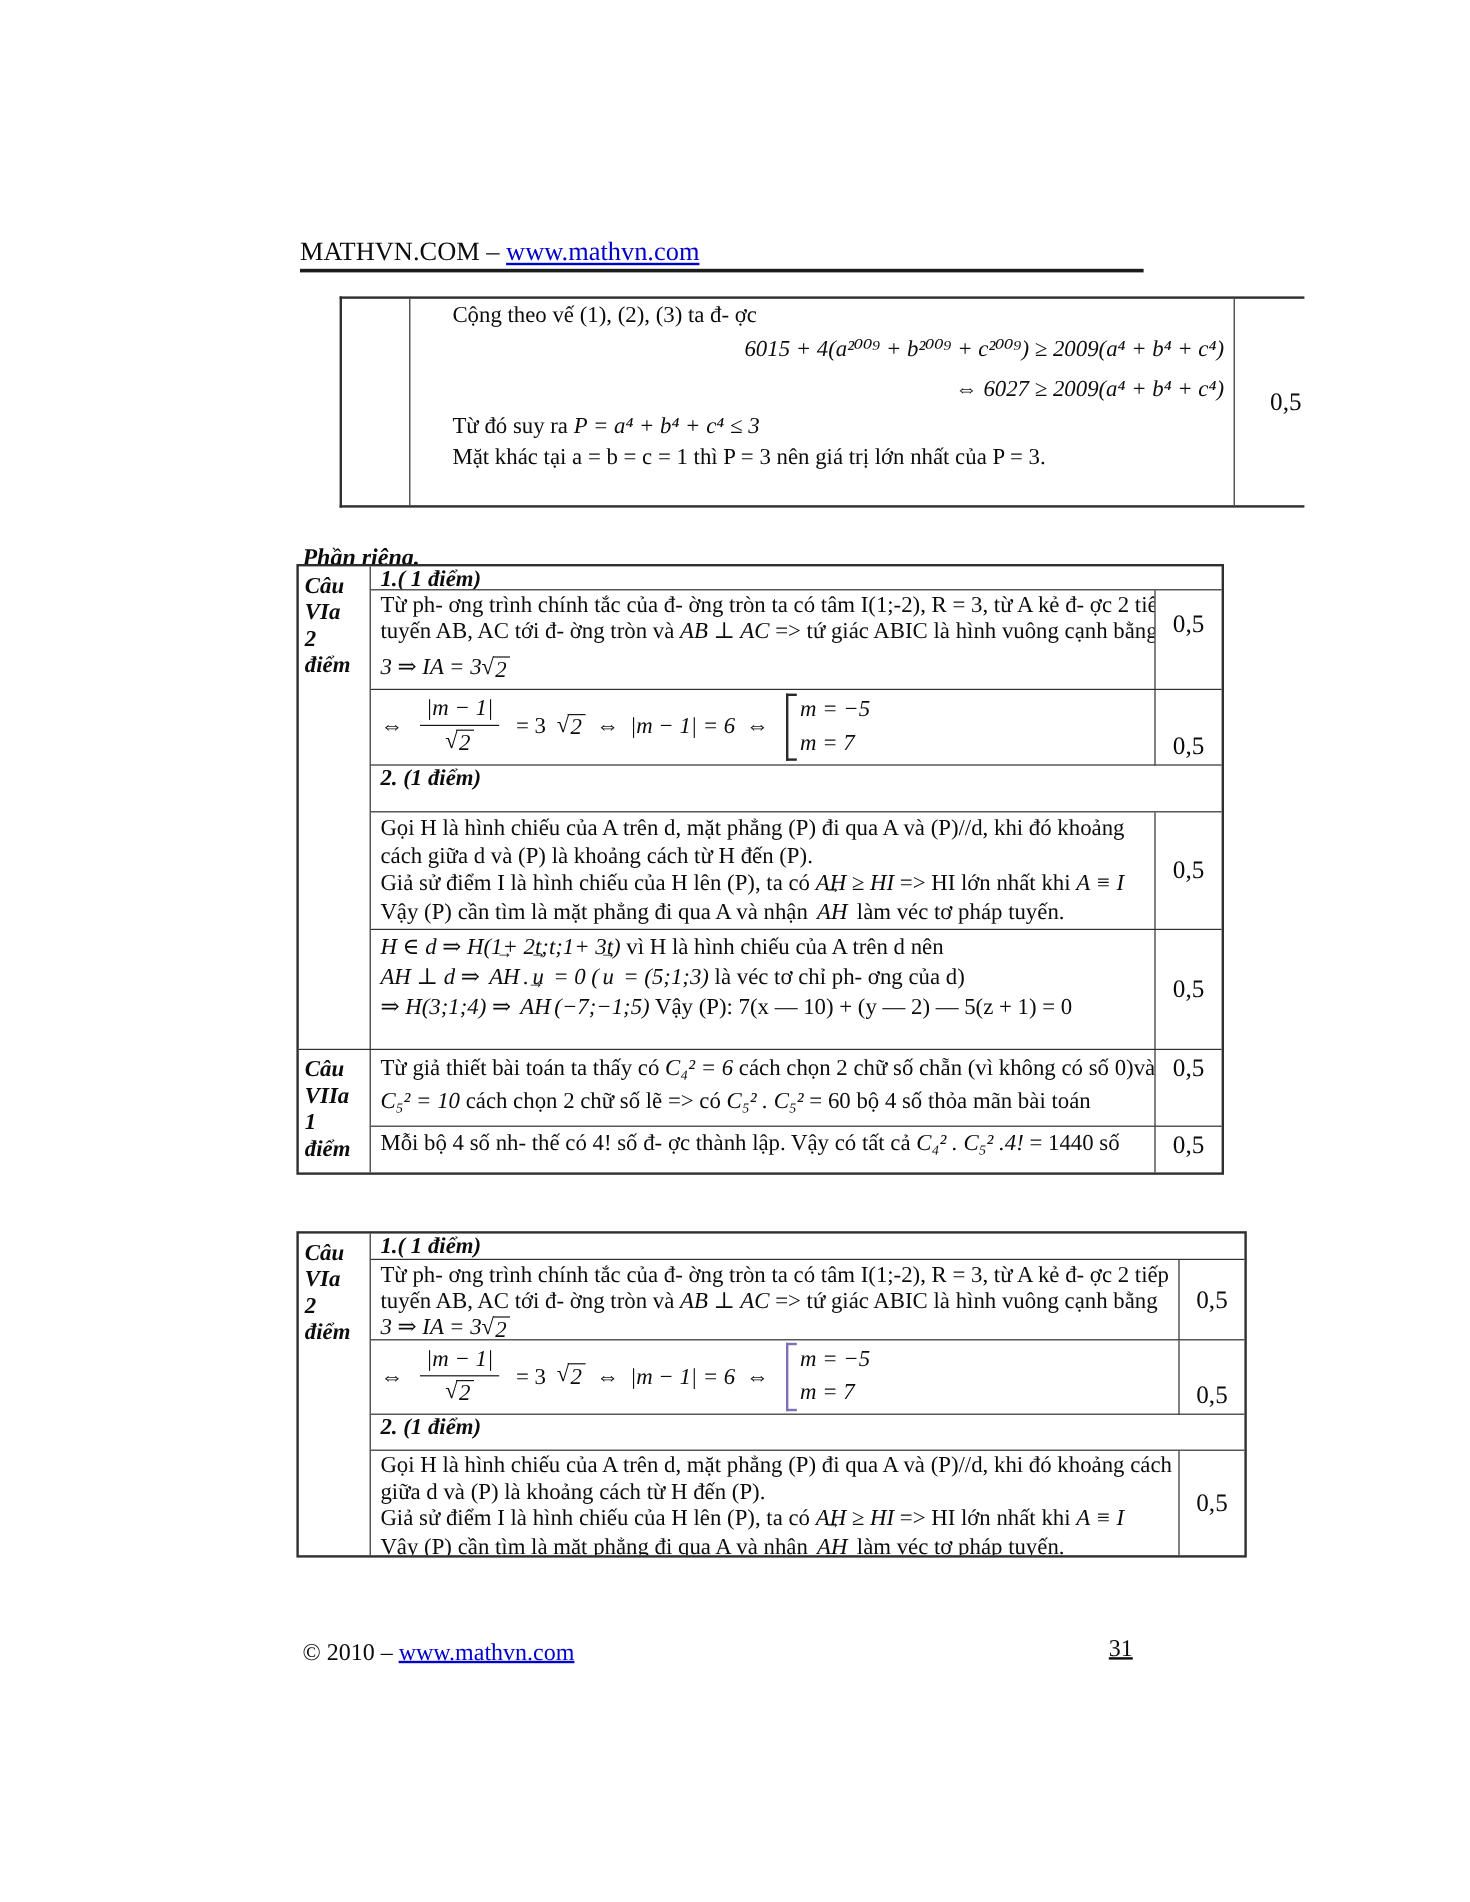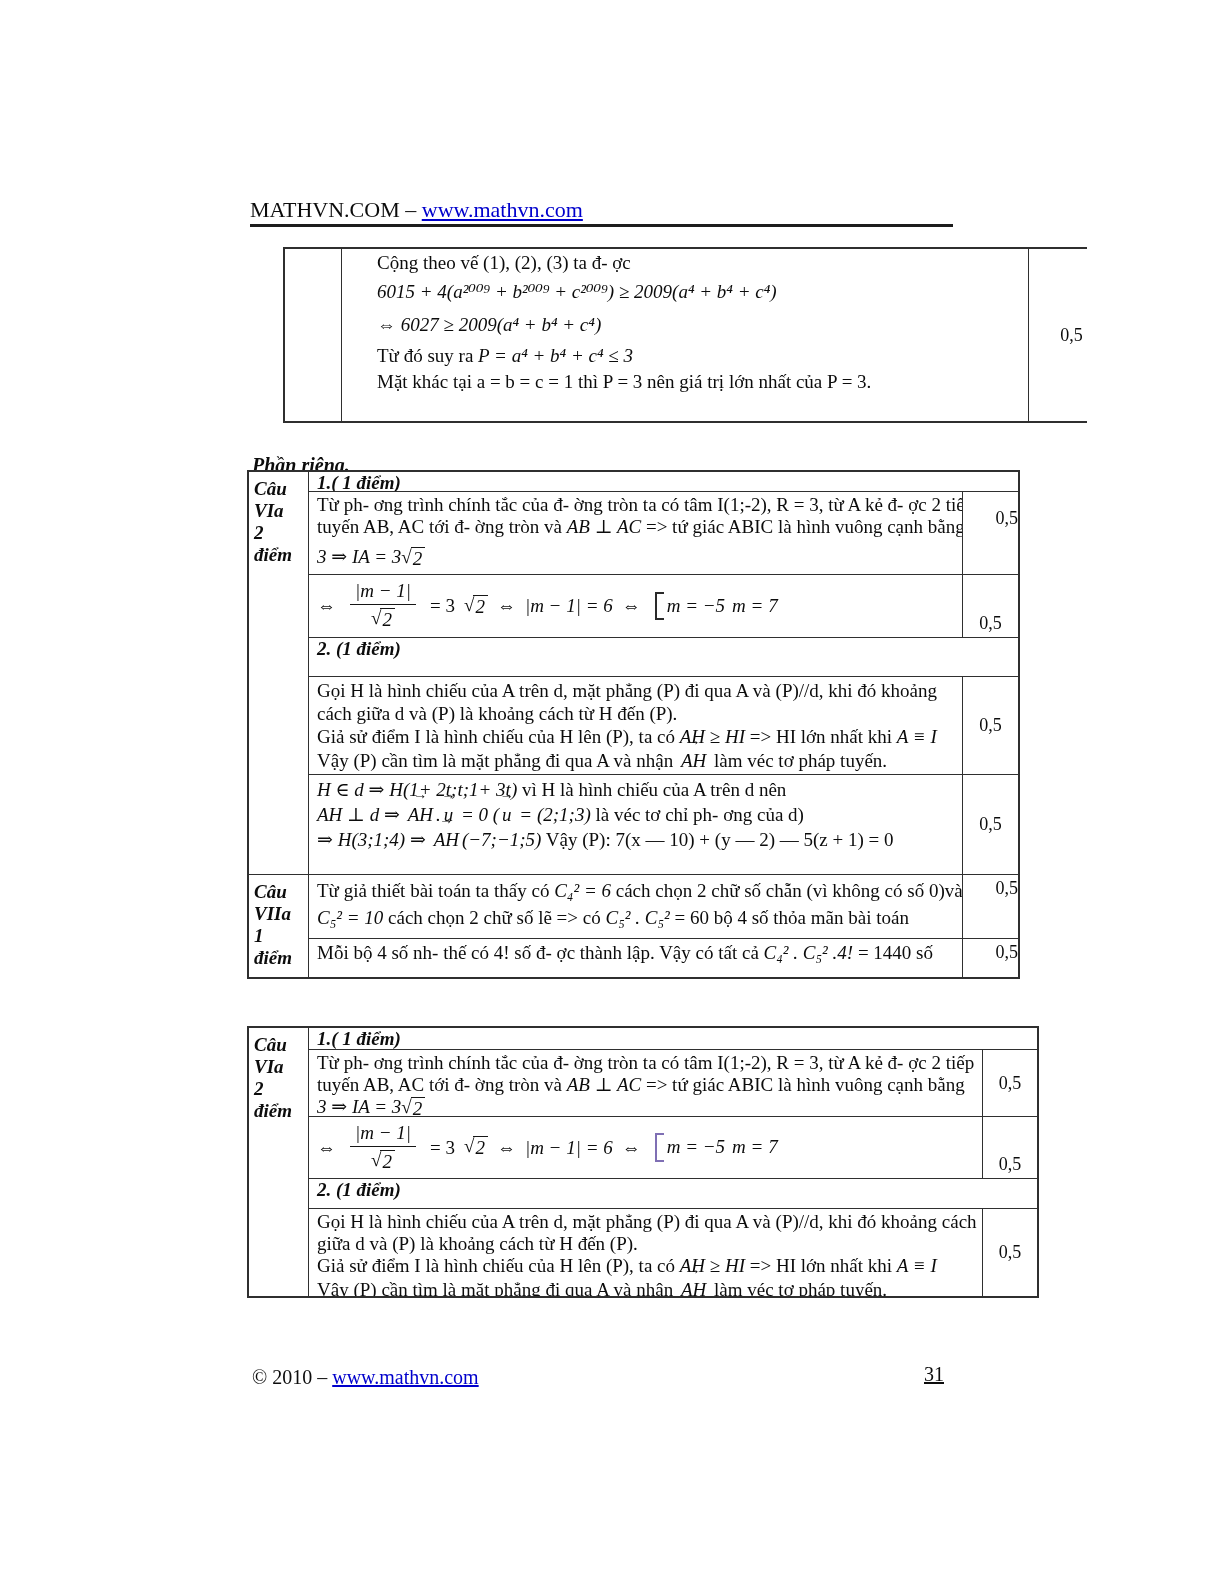--- a/index.html
+++ b/index.html
@@ -22,42 +22,42 @@
   .bb{border-bottom:1.6px solid #2f2f2f;}
   .t-top{left:283px;top:247px;grid-template-columns:57px 660px 31px;grid-template-rows:172px;border-right:none;gap:27px;}
   .t1{left:247px;top:470px;grid-template-columns:60px 654px 55px;
       grid-template-rows:20px 83px 63px 39px 98px 100px 64px 38px;}
   .t2{left:247px;top:1026px;grid-template-columns:60px 674px 54px;
       grid-template-rows:22px 67px 62px 30px 87px;}
   .rowhead{font-weight:bold;font-style:italic;line-height:19px;padding-top:1px;}
   .leftcol{font-weight:bold;font-style:italic;line-height:22px;padding:6px 4px 0 5px;}
   .leftcol div{white-space:nowrap;}
   .ln{line-height:23px;white-space:nowrap;}
-  .m{font-style:italic;}
-  .score{font-size:18px;text-align:right;padding:0;}
+  .m{font-style:italic;text-align:right;}
+  .score{font-size:21px;text-align:center;padding:0;}
   .v-mid{display:flex;align-items:center;justify-content:center;}
   .v-bot{display:flex;align-items:flex-end;justify-content:center;padding-bottom:3px;}
   .v-top{padding-top:3px;}
   .pt16{padding-top:16px;}
   
   .t-top .ln1{line-height:24px;}
   .t-top .ln2{line-height:33px;}
   .t-top .ln3{line-height:33px;}
   .t-top .ln4{line-height:29px;}
   .t-top .ln5{line-height:23px;}
   
   .vec{position:relative;display:inline-block;font-style:italic;margin:0 3px;}
   .vec .ar{position:absolute;left:50%;transform:translateX(-50%);top:-13px;font-size:14px;font-style:normal;line-height:12px;}
   .sqrt{display:inline-flex;align-items:flex-start;}
   .sqrt .rad{font-style:normal;line-height:1.1;}
   .sqrt .arg{border-top:1.6px solid #161616;font-style:italic;padding:0 3px 0 2px;margin-left:-1px;line-height:1.15;}
   .frac{display:inline-flex;flex-direction:column;align-items:center;margin:0 5px;line-height:1.1;}
   .frac .fn{border-bottom:1.6px solid #161616;padding:0 5px 2px;font-style:italic;}
   .frac .fd{padding:3px 5px 0;}
-  .cases{position:relative;display:inline-flex;flex-direction:row;gap:7px;padding:4px 0 4px 12px;margin-left:5px;font-style:italic;line-height:1.1;}
+  .cases{position:relative;display:inline-flex;flex-direction:column;gap:7px;padding:4px 0 4px 12px;margin-left:5px;font-style:italic;line-height:1.1;}
   .cases::before{content:"";position:absolute;left:0;top:0;bottom:0;width:7px;
                  border:2px solid #2a2a2a;border-right:none;}
   .t2 .cases::before{border-color:#7f6fb4;}
   .feq{display:flex;align-items:center;gap:9px;height:100%;font-style:normal;}
   .lh22{line-height:22px;} .lh25{line-height:25px;} .lh27{line-height:27px;}
   .mt6{margin-top:6px;}
   
   .footer{left:252px;top:1366px;font-size:20px;white-space:nowrap;}
   .pagenum{left:924px;top:1363px;font-size:20px;text-decoration:underline;}
 </style>
@@ -149,21 +149,21 @@
       <div class="ln">cách giữa d và (P) là khoảng cách từ H đến (P).</div>
       <div class="ln"><span>Giả sử điểm I là hình chiếu của H lên (P), ta có </span><span class="m">AH ≥ HI</span><span> =&gt; HI lớn nhất khi </span><span class="m">A ≡ I</span></div>
       <div class="ln lh25"><span>Vậy (P) cần tìm là mặt phẳng đi qua A và nhận </span><span class="vec"><span class="ar">→</span><span>AH</span></span><span> làm véc tơ pháp tuyến.</span></div>
     </div>
     <div class="cell bb score v-mid" style="grid-area:5/3/6/4;">
         <span>0,5</span>
       </div>
 
     <div class="cell br bb" style="grid-area:6/2/7/3;">
       <div class="ln lh25"><span class="m">H ∈ d ⇒ H(1+ 2t;t;1+ 3t)</span><span> vì H là hình chiếu của A trên d nên</span></div>
-      <div class="ln lh25"><span class="m">AH ⊥ d ⇒ </span><span class="vec"><span class="ar">→</span><span>AH</span></span><span class="m">.</span><span class="vec"><span class="ar">→</span><span>u</span></span><span class="m"> = 0 (</span><span class="vec"><span class="ar">→</span><span>u</span></span><span class="m"> = (2;1;3)</span><span> là véc tơ chỉ ph- ơng của d)</span></div>
+      <div class="ln lh25"><span class="m">AH ⊥ d ⇒ </span><span class="vec"><span class="ar">→</span><span>AH</span></span><span class="m">.</span><span class="vec"><span class="ar">→</span><span>u</span></span><span class="m"> = 0 (</span><span class="vec"><span class="ar">→</span><span>u</span></span><span class="m"> = (5;1;3)</span><span> là véc tơ chỉ ph- ơng của d)</span></div>
       <div class="ln lh25"><span class="m">⇒ H(3;1;4) ⇒ </span><span class="vec"><span class="ar">→</span><span>AH</span></span><span class="m">(−7;−1;5)</span><span>  Vậy (P): 7(x — 10) + (y — 2) — 5(z + 1) = 0</span></div>
     </div>
     <div class="cell bb score v-mid" style="grid-area:6/3/7/4;">
         <span>0,5</span>
       </div>
 
     <div class="cell br bb" style="grid-area:7/2/8/3;">
       <div class="ln lh27"><span>Từ giả thiết bài toán ta thấy có </span><span class="m">C₄² = 6</span><span> cách chọn 2 chữ số chẵn (vì không có số 0)và</span></div>
       <div class="ln lh27"><span class="m">C₅² = 10</span><span> cách chọn 2 chữ số lẽ =&gt; có </span><span class="m">C₅² . C₅²</span><span> = 60 bộ 4 số thỏa mãn bài toán</span></div>
     </div>

